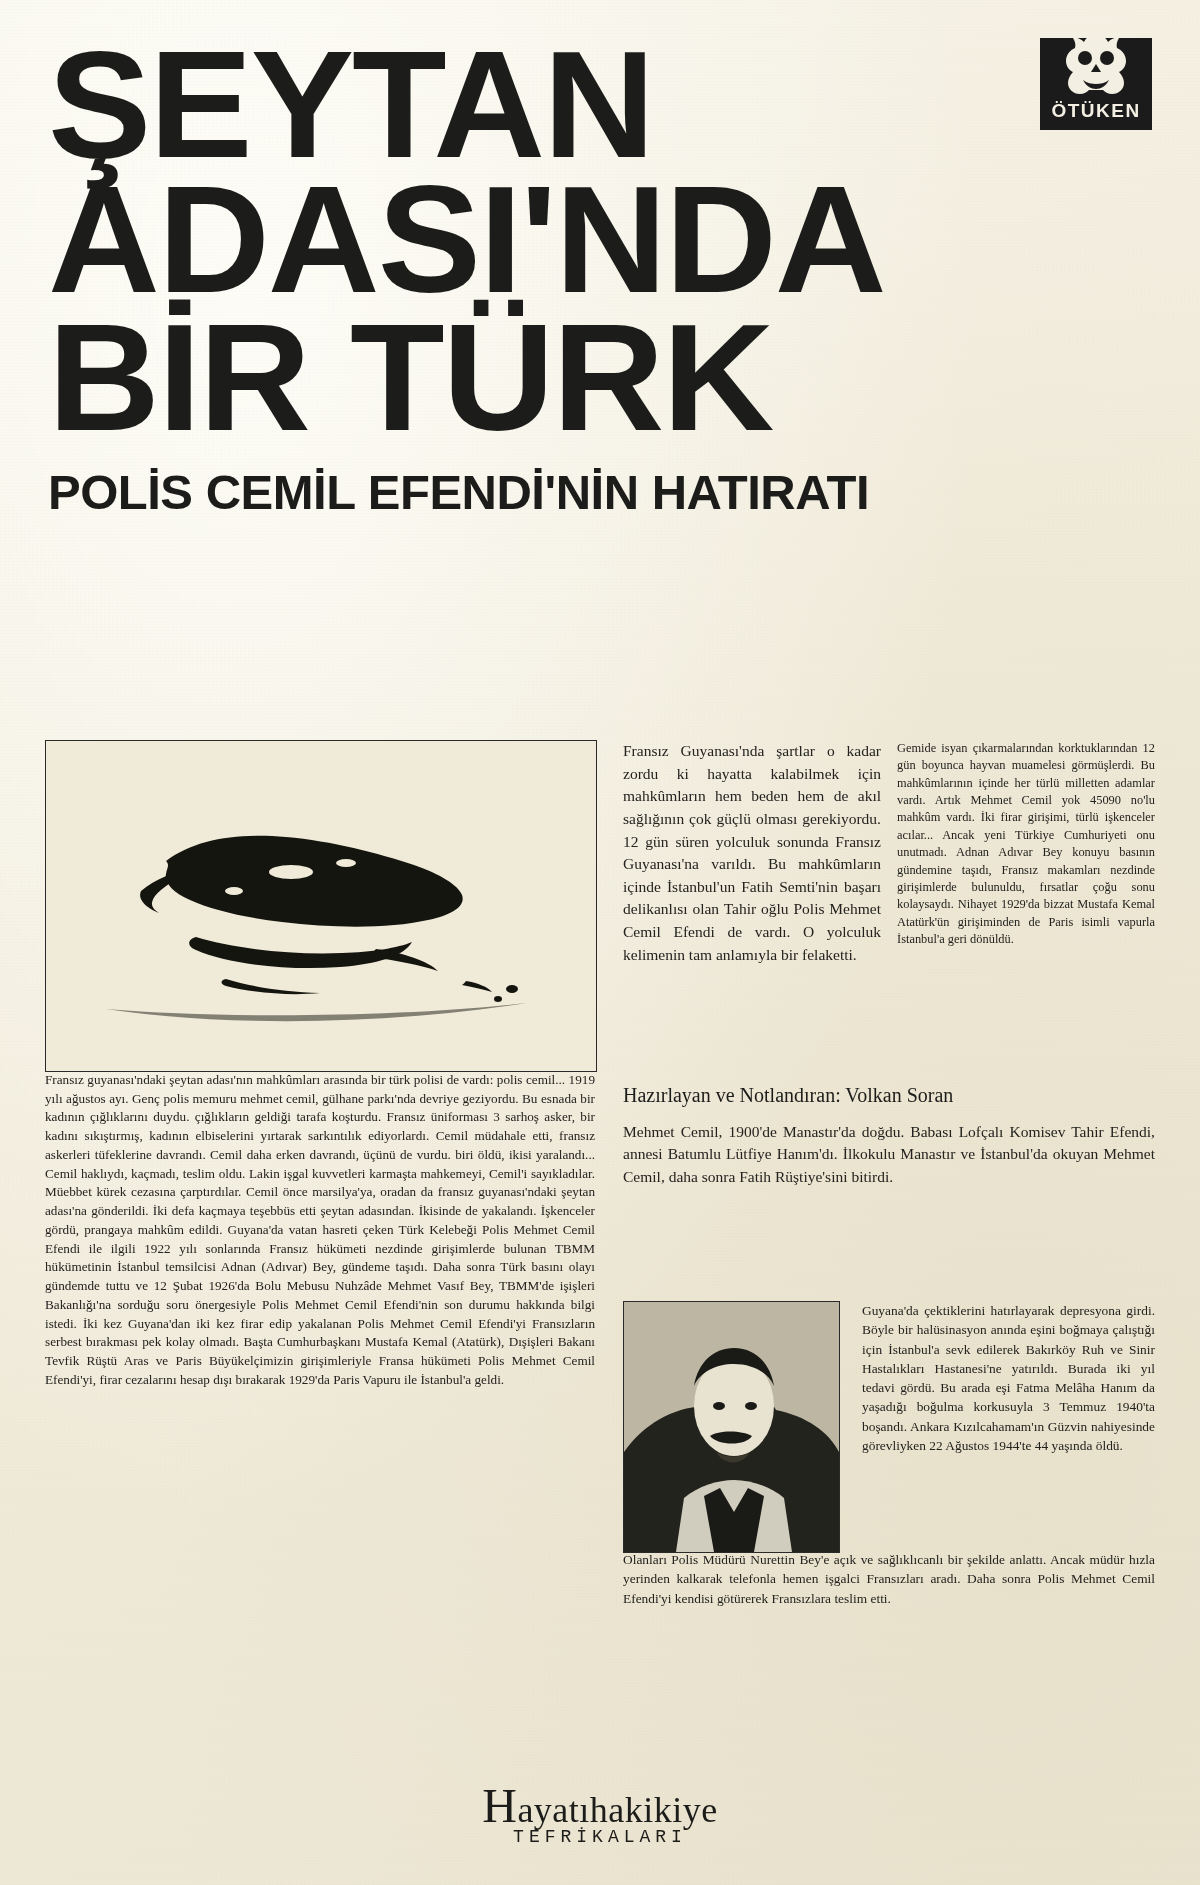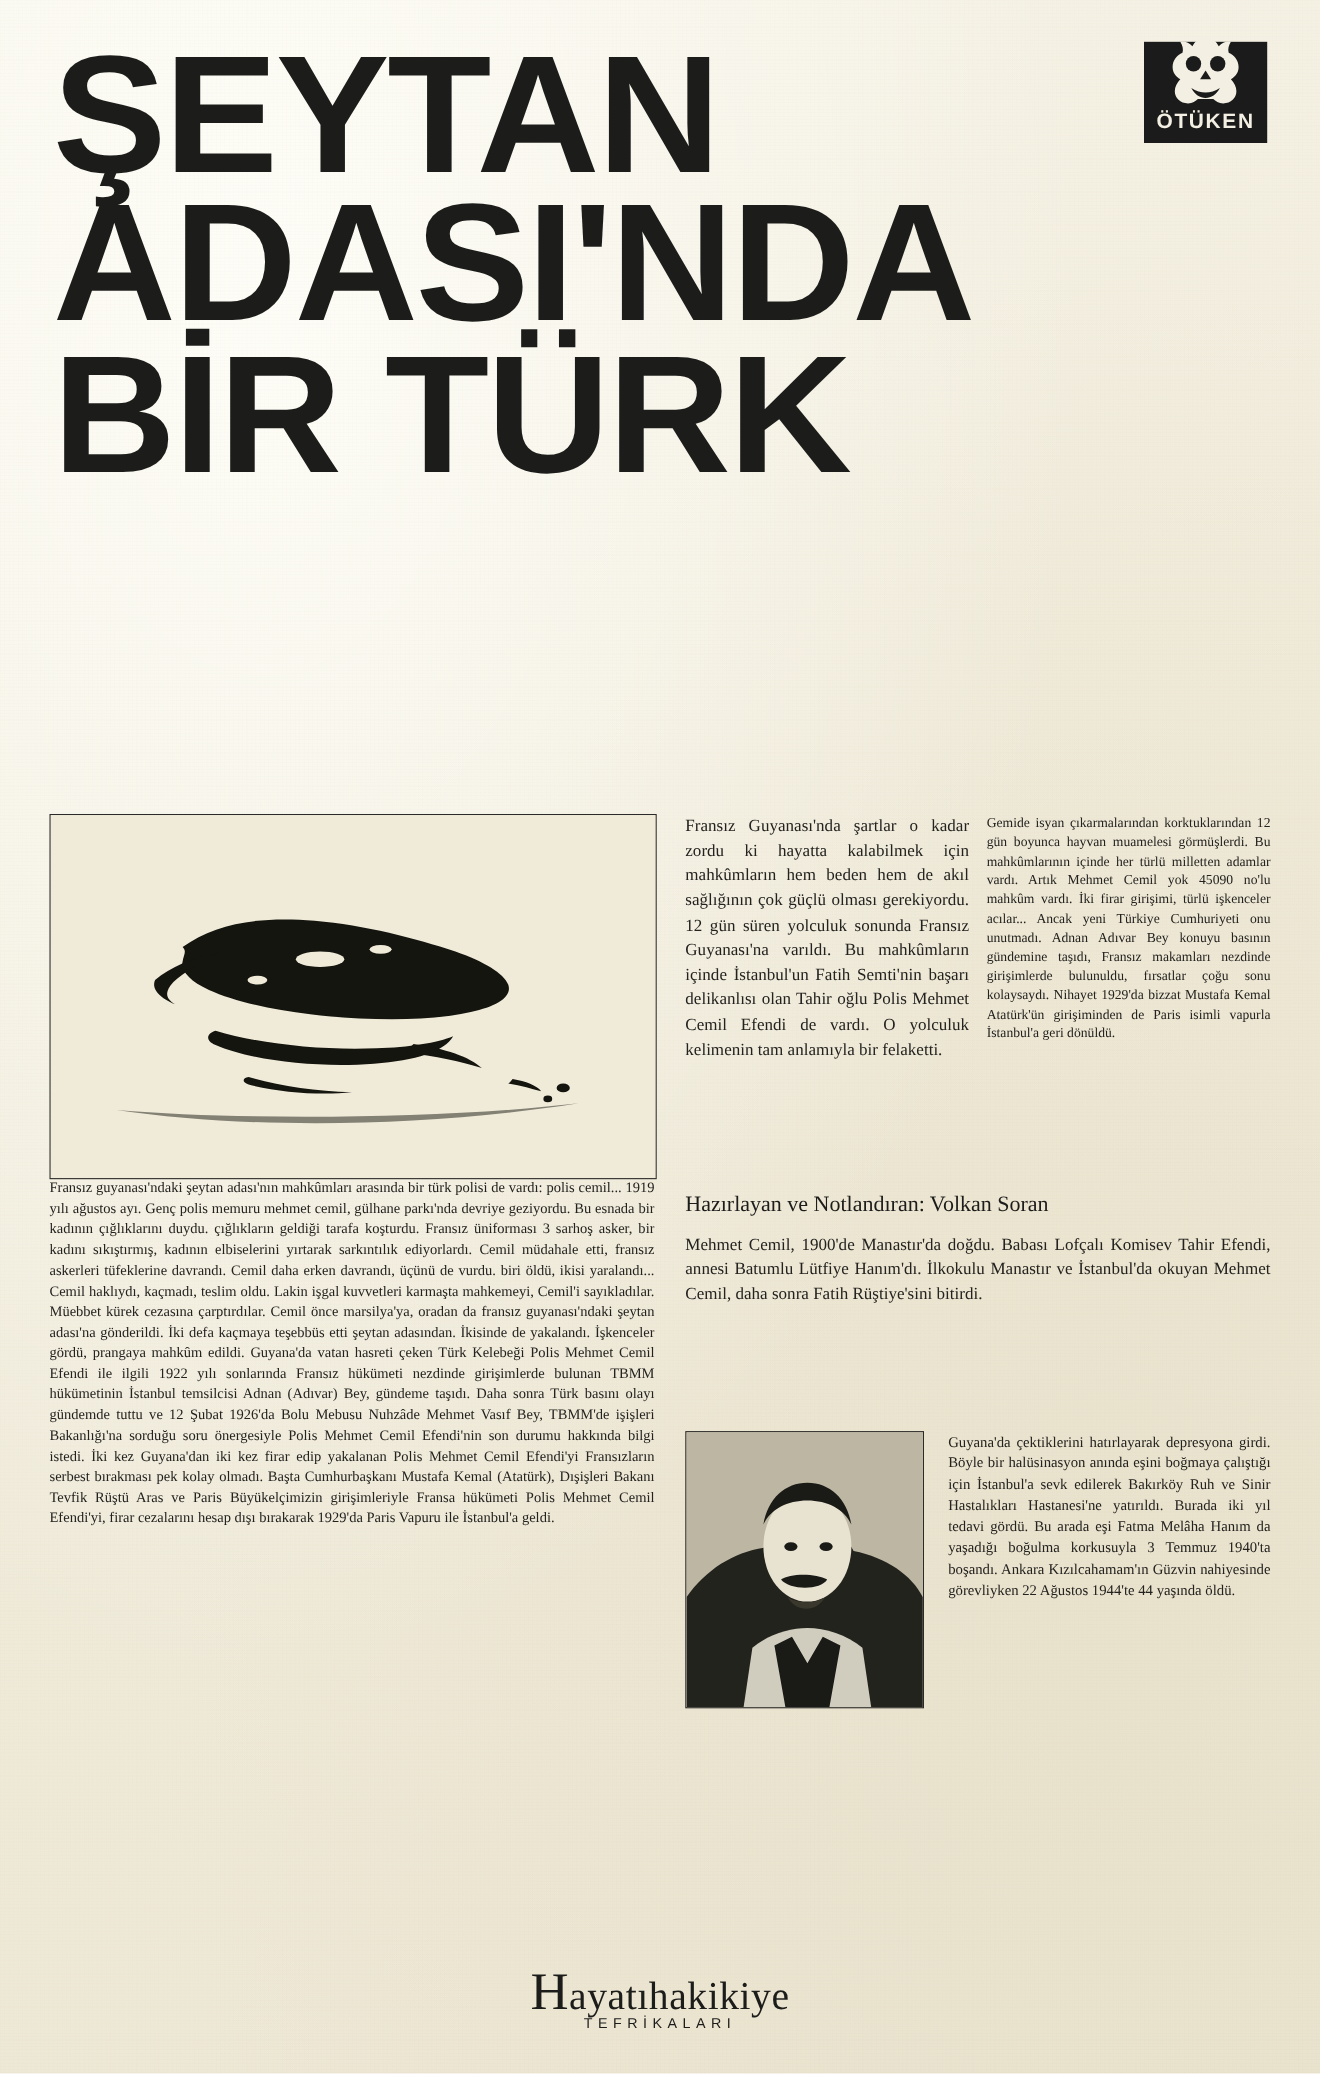--- a/index.html
+++ b/index.html
@@ -226,22 +226,22 @@
     text-align: center;
   }
   .imprint .name {
     font-family: "Liberation Serif", serif;
     font-size: 36px;
     color: #1c1c1a;
     letter-spacing: 0.5px;
   }
   .imprint .name .cap { font-size: 48px; }
   .imprint .sub {
-    font-family: Liberation Sans, sans-serif;
-    font-size: 13px;
+    font-family: Liberation Mono, monospace;
+    font-size: 18px;
     letter-spacing: 5px;
     color: #1c1c1a;
     margin-top: -6px;
   }
 </style>
 </head>
 <body>
 
 <div class="page">
   <div class="grain"></div>
@@ -260,20 +260,21 @@
         </g>
       </svg>
     </div>
     <div class="pname">ÖTÜKEN</div>
   </div>
 
   <div class="title-block">
     <div class="title-line l1">ŞEYTAN</div>
     <div class="title-line l2">ADASI'NDA</div>
     <div class="title-line l3">BİR TÜRK</div>
+    <div class="subtitle">POLİS CEMİL EFENDİ'NİN HATIRATI</div>
   </div>
 
   <div class="content">
 
     <div class="photo-main">
       <svg viewBox="0 0 550 330" preserveAspectRatio="none" aria-hidden="true">
         <rect x="0" y="0" width="550" height="330" fill="#f0ead8"></rect>
         <g fill="#15150f">
           <path d="M120 120c30-22 70-28 120-24 46 4 92 16 128 28 26 9 44 20 48 30 4 11-10 20-34 25-40 9-96 8-146 2-36-4-70-12-92-22-18-8-26-18-24-26 1-6 4-9 0-13z"></path>
           <path d="M95 150c14-12 34-20 58-25-22 12-38 22-44 30-5 7-4 12 4 17-12-5-22-13-18-22z"></path>
@@ -324,19 +325,20 @@
           <ellipse cx="127" cy="104" rx="6" ry="4" fill="#1a1a16"></ellipse>
           <path d="M86 134c8-6 32-6 42 0-6 10-34 10-42 0z" fill="#1a1a16"></path>
           <path d="M92 150c10 6 24 6 34 0-8 14-26 14-34 0z" fill="#3a372c"></path>
           <path d="M60 196c14-12 34-18 50-18s36 6 50 18l8 54H52z" fill="#f0ebdb" opacity="0.85"></path>
           <path d="M96 186l14 24 14-24 16 8-10 56H90l-10-56z" fill="#1a1a16"></path>
         </svg>
       </div>
       <div class="bio-col">Guyana'da çektiklerini hatırlayarak depresyona girdi. Böyle bir halüsinasyon anında eşini boğmaya çalıştığı için İstanbul'a sevk edilerek Bakırköy Ruh ve Sinir Hastalıkları Hastanesi'ne yatırıldı. Burada iki yıl tedavi gördü. Bu arada eşi Fatma Melâha Hanım da yaşadığı boğulma korkusuyla 3 Temmuz 1940'ta boşandı. Ankara Kızılcahamam'ın Güzvin nahiyesinde görevliyken 22 Ağustos 1944'te 44 yaşında öldü.</div>
     </div>
 
+    <div class="bio-bottom">Olanları Polis Müdürü Nurettin Bey'e açık ve sağlıklıcanlı bir şekilde anlattı. Ancak müdür hızla yerinden kalkarak telefonla hemen işgalci Fransızları aradı. Daha sonra Polis Mehmet Cemil Efendi'yi kendisi götürerek Fransızlara teslim etti.</div>
   </div>
 
   <div class="imprint">
     <div class="name"><span class="cap">H</span><span>ayatıhakikiye</span></div>
     <div class="sub">TEFRİKALARI</div>
   </div>
 </div>
 
 </body></html>

